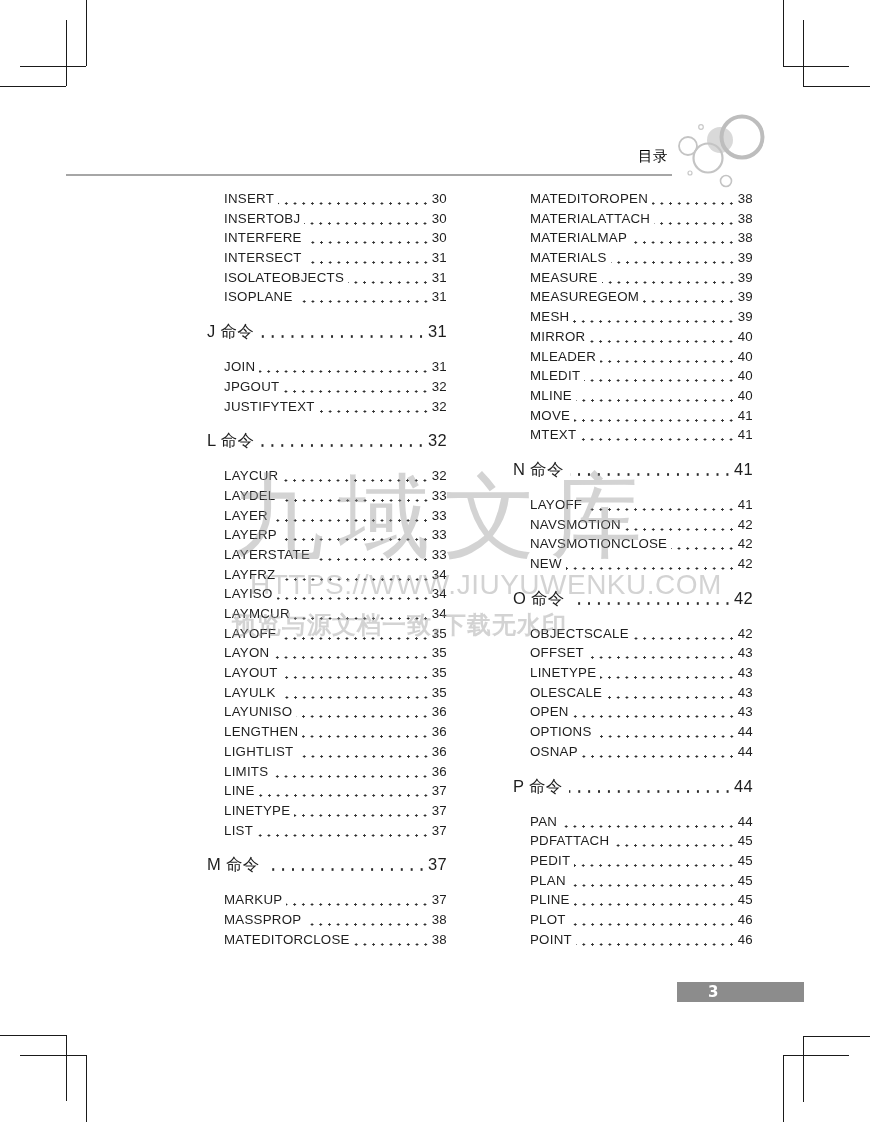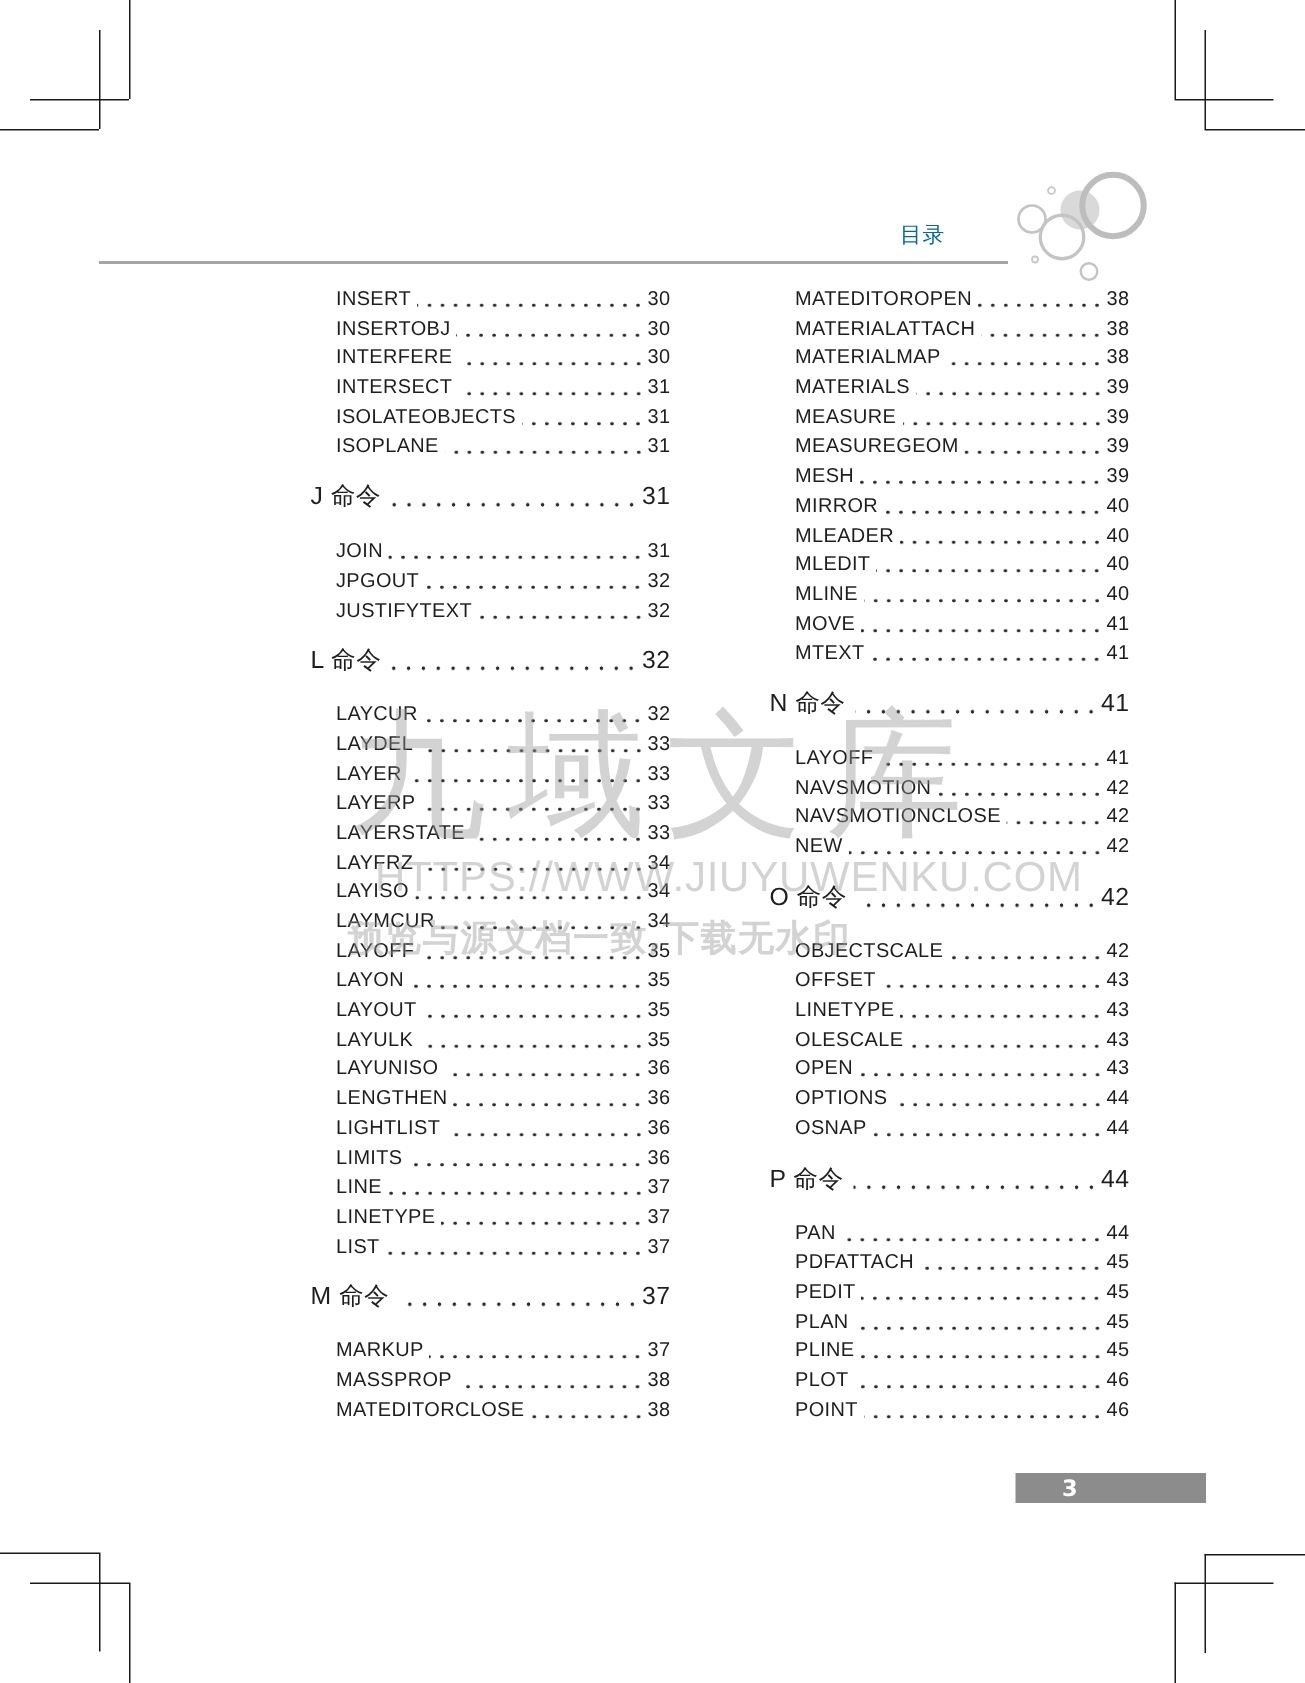--- a/index.html
+++ b/index.html
@@ -6,21 +6,21 @@
   body {
     width: 870px; height: 1122px; position: relative; overflow: hidden;
     background: #ffffff; color: #1e1e1e;
     font-family: "Liberation Sans", "DejaVu Sans", sans-serif;
   }
   .crop { position: absolute; background: #1a1a1a; }
   .crop.h { height: 1.2px; }
   .crop.v { width: 1.2px; }
 
   .header-rule { position: absolute; left: 66px; top: 174px; width: 606px; height: 2px; background: #a6a6a6; }
-  .header-title { position: absolute; left: 600px; top: 147px; font-size: 14.5px; color: #0369a1; letter-spacing: 0.5px; }
+  .header-title { position: absolute; left: 638px; top: 147px; font-size: 14.5px; color: #000000; letter-spacing: 0.5px; }
   .bubbles { position: absolute; left: 660px; top: 110px; width: 120px; height: 90px; }
 
   .col { position: absolute; top: 189px; margin-left: 16px; }
   .col.left { left: 191px; width: 240px; }
   .col.right { left: 497px; width: 240px; }
 
   .row { display: flex; height: 19.7px; line-height: 19.7px; font-size: 13.3px; padding-left: 17px; letter-spacing: 0.25px; }
   .row .label { white-space: nowrap; }
   .row .leader {
     flex: 1; margin: 0 2px 0 4px;

